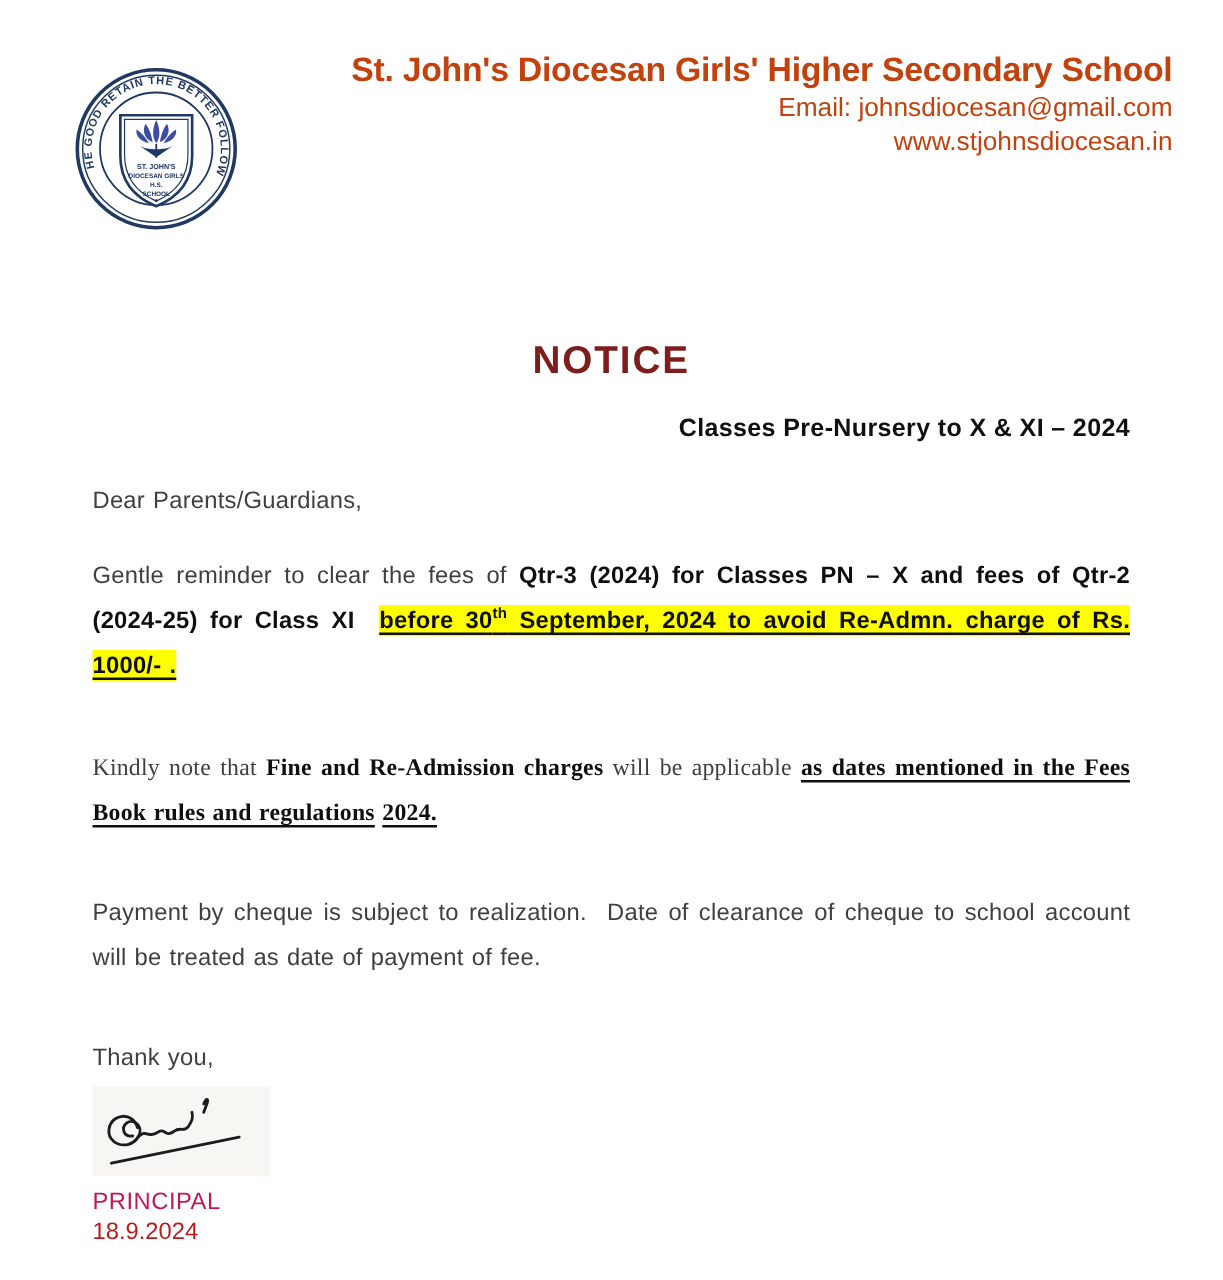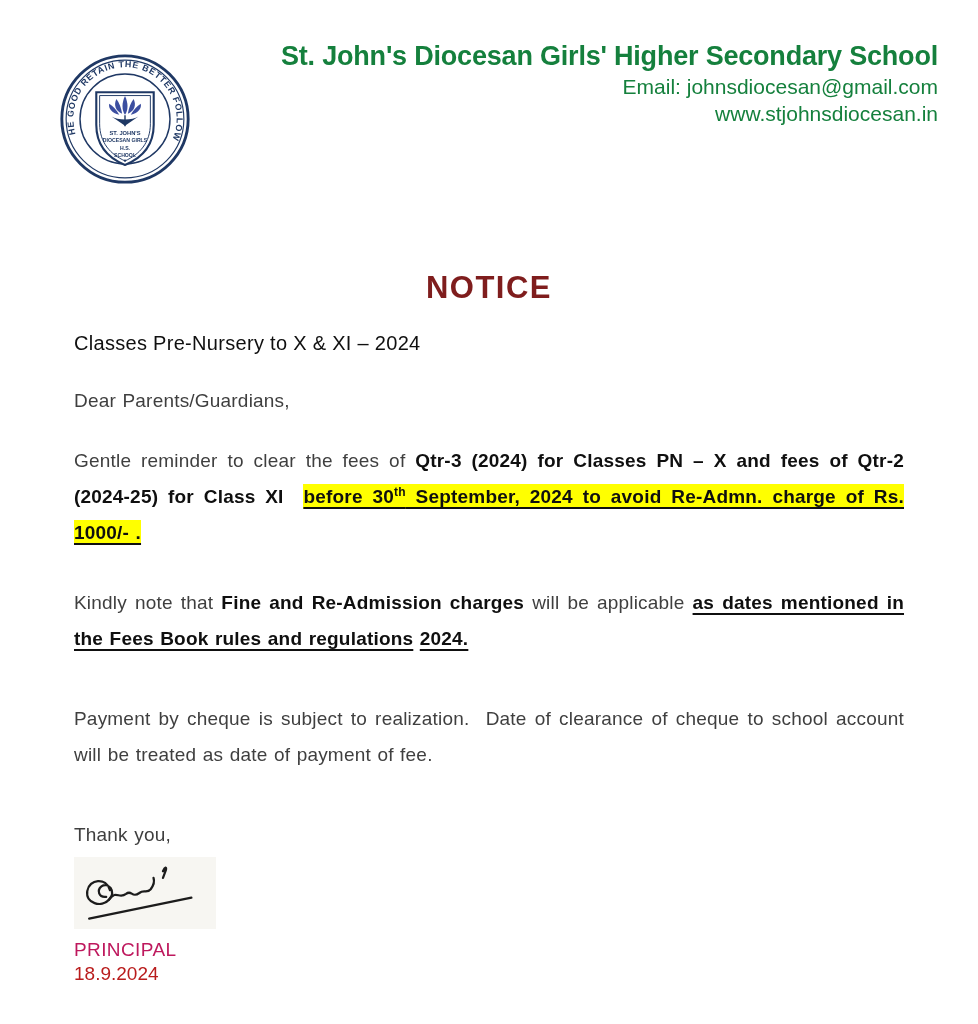--- a/index.html
+++ b/index.html
@@ -3,34 +3,34 @@
 <meta charset="utf-8">
 <style>
   html,body { margin:0; padding:0; background:#ffffff; }
   body { width:978px; height:1024px; font-family:"Liberation Sans","DejaVu Sans",sans-serif; }
   .page { position:relative; width:978px; height:1024px; background:#fff; overflow:hidden; }
 
   
   .letterhead { display:flex; padding-top:40px; }
   .logo-wrap { flex:0 0 auto; margin-left:58px; margin-top:12px; width:134px; height:134px; }
   .logo-wrap svg text, .logo-wrap svg textPath { font-family:"Liberation Sans","DejaVu Sans",sans-serif; }
-  .letterhead-text { flex:1; text-align:right; padding-right:40px; color:#15803d; }
+  .letterhead-text { flex:1; text-align:right; padding-right:40px; color:#c2410c; }
   .school-name { margin:0; font-size:27px; line-height:33px; font-weight:bold; letter-spacing:-0.2px; }
   .addr { font-size:21px; line-height:27px; font-weight:500; }
 
   
   main { padding:0 74px; width:830px; }
   .notice-title { text-align:center; font-size:31px; font-weight:bold; letter-spacing:1.5px; color:#7f1d1d; margin:84px 0 0; }
-  .notice-subtitle { text-align:left; font-size:20px; font-weight:normal; letter-spacing:0.3px; color:#101010; margin:26px 0 0; }
+  .notice-subtitle { text-align:right; font-size:20px; font-weight:bold; letter-spacing:0.3px; color:#101010; margin:26px 0 0; }
 
   .bodytext { font-size:19px; line-height:36px; color:#3f3f3f; letter-spacing:0.2px; word-spacing:1px; margin:0; }
   .just { text-align:justify; }
   .salutation { margin-top:28px; }
   .mt-para1 { margin-top:24px; }
-  .mt-para2 { margin-top:34px; }
+  .mt-para2 { margin-top:46px;font-family:Liberation Serif, serif; }
   .mt-para3 { margin-top:44px; }
   .closing { margin-top:44px; }
 
   b.strong { color:#0f0f0f; }
   .u { text-decoration:underline; text-decoration-thickness:2px; text-underline-offset:4px; }
   mark.hl { background:#ffff00; color:inherit; margin-left:10px; padding:2px 0; }
   sup.ord { font-size:12px; line-height:0; vertical-align:super; }
 
   
   .signature-box { margin-top:4px; width:142px; height:72px; background:#f7f6f2; display:flex; align-items:center; justify-content:center; }

